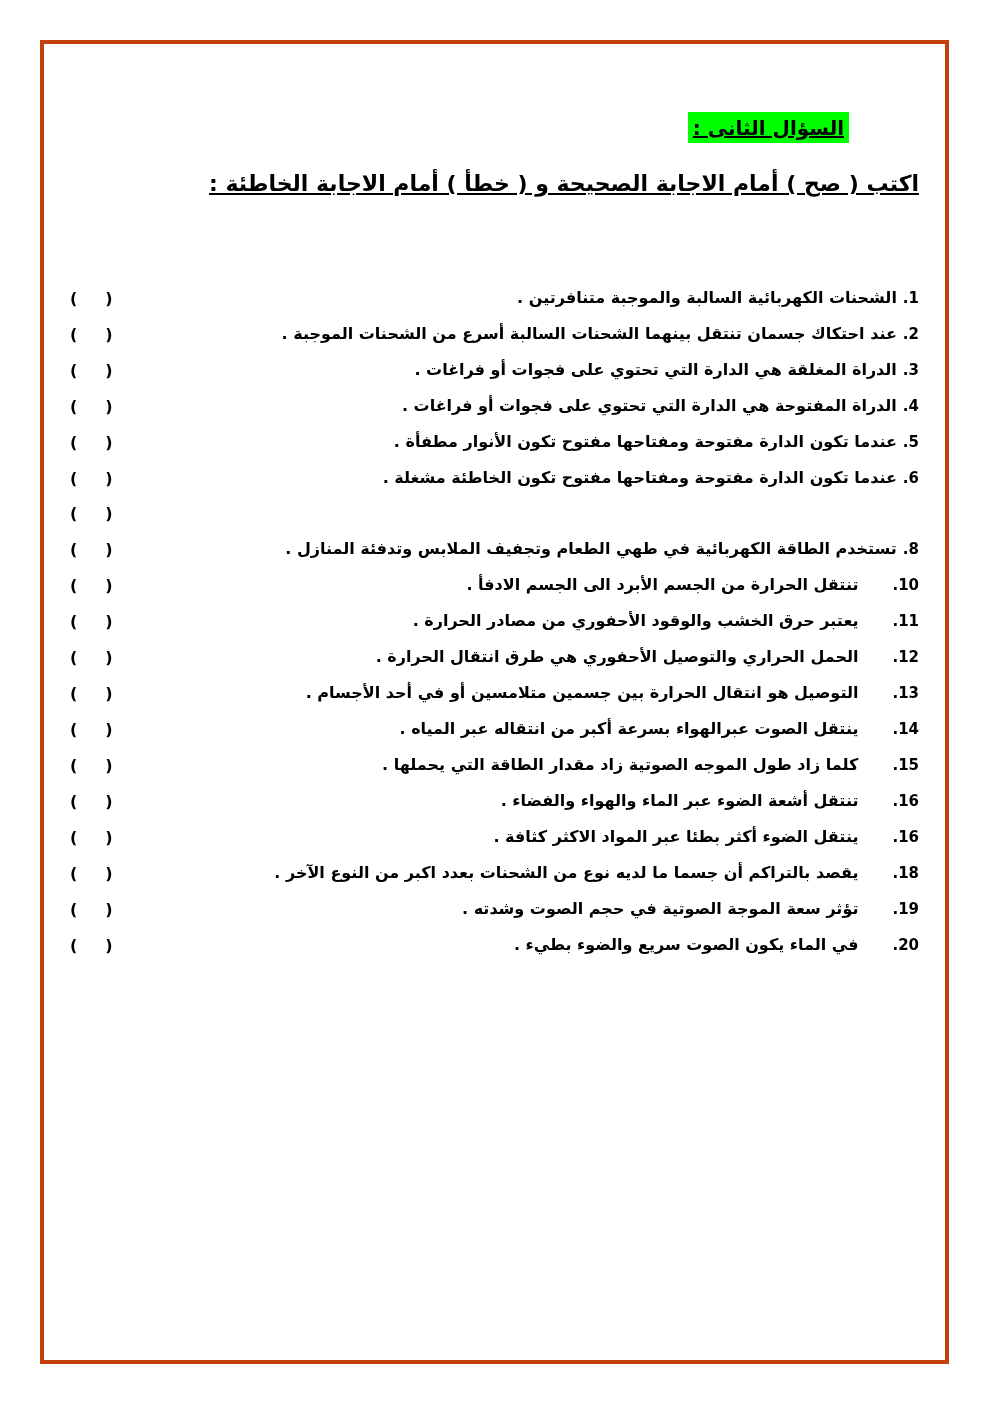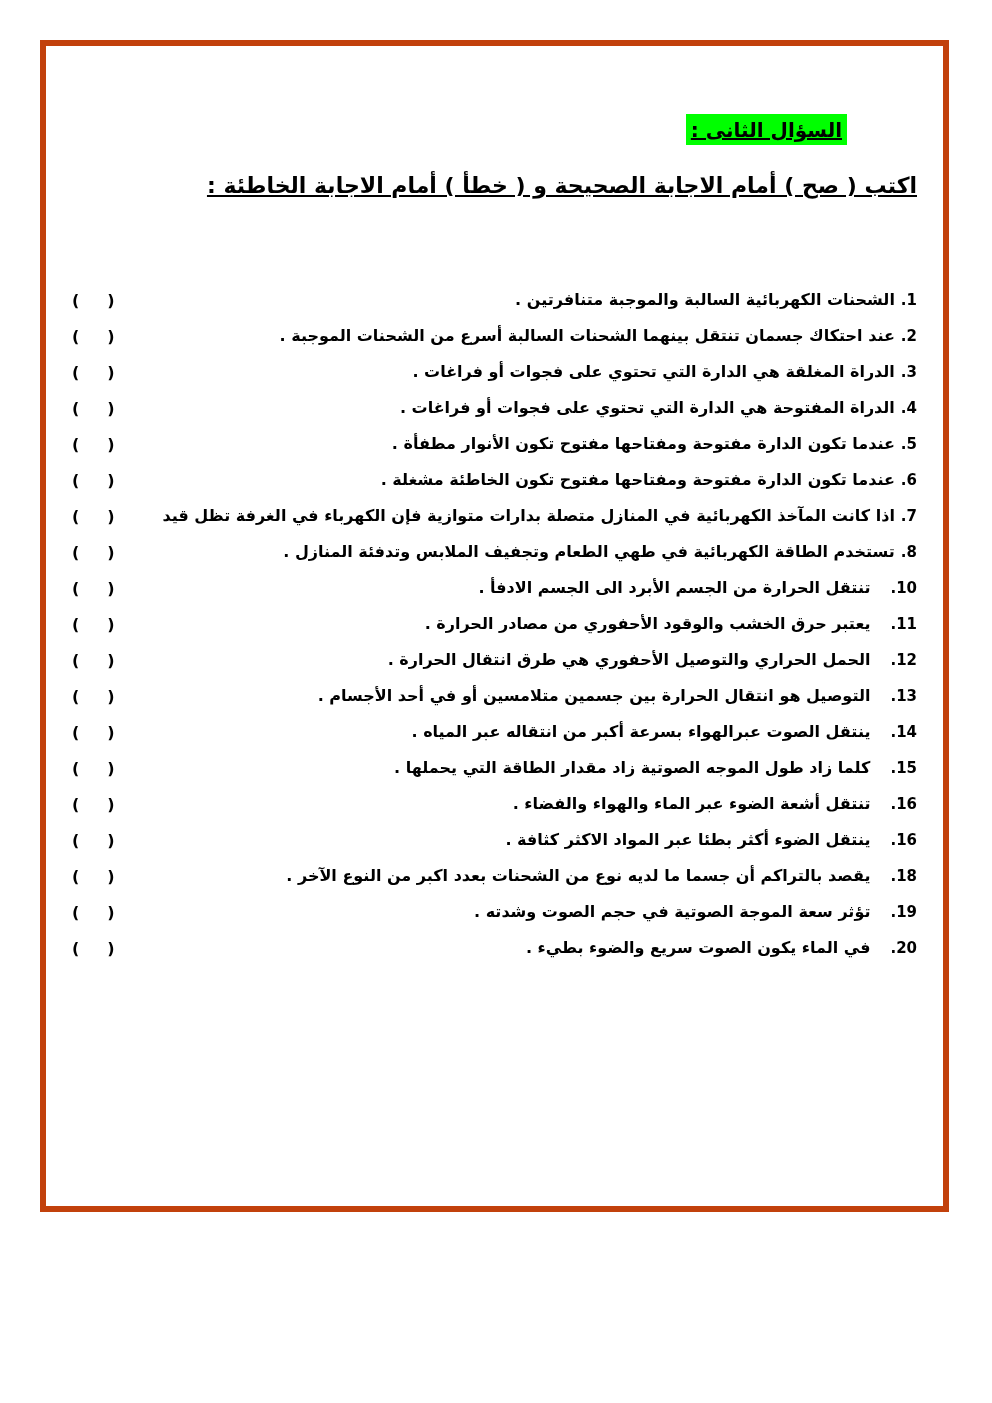--- a/index.html
+++ b/index.html
@@ -9,22 +9,22 @@
     height: 1403px;
     position: relative;
     font-family: "DejaVu Sans", sans-serif;
     color: #000000;
   }
   .frame {
     position: absolute;
     left: 40px;
     top: 40px;
     width: 909px;
-    height: 1172px;
-    border: 6px solid #c2410c;
+    height: 1324px;
+    border: 4px solid #c2410c;
     background: #ffffff;
   }
   .content {
     position: absolute;
     inset: 0;
     padding: 0 26px;
     direction: rtl;
   }
   .title-wrap {
     margin-top: 68px;
@@ -70,21 +70,21 @@
     direction: ltr;
     text-align: left;
     white-space: pre;
   }
   .row.full .ans { flex: 0 0 0px; }
   .num {
     display: inline-block;
     margin-left: 6px;
     font-size: 15px;
   }
-  .row.tabbed .num { margin-left: 20px; }
+  .row.tabbed .num { margin-left: 34px; }
   .l2 { text-align: left; }
 </style>
 </head>
 <body>
 
 <div class="frame">
   <div class="content">
 
     <div class="title-wrap">
       <span class="header-title">السؤال الثانى :</span>
@@ -119,21 +119,20 @@
         <div class="ans">(     )</div>
       </div>
 
       <div class="row">
         <div class="stmt"><span class="num">6.</span><span class="txt">عندما تكون الدارة مفتوحة ومفتاحها مفتوح تكون الخاطئة مشغلة  .</span></div>
         <div class="ans">(     )</div>
       </div>
 
       <div class="row">
         <div class="stmt">
-          <div class="l1"><span class="num">7.</span><span class="txt">اذا كانت المآخذ الكهربائية في المنازل متصلة بدارات متوازية فإن الكهرباء في الغرفة تظل قيد</span></div>
         </div>
         <div class="ans">(     )</div>
       </div>
 
       <div class="row">
         <div class="stmt"><span class="num">8.</span><span class="txt">تستخدم الطاقة الكهربائية في طهي الطعام وتجفيف الملابس وتدفئة المنازل .</span></div>
         <div class="ans">(     )</div>
       </div>
 
 

